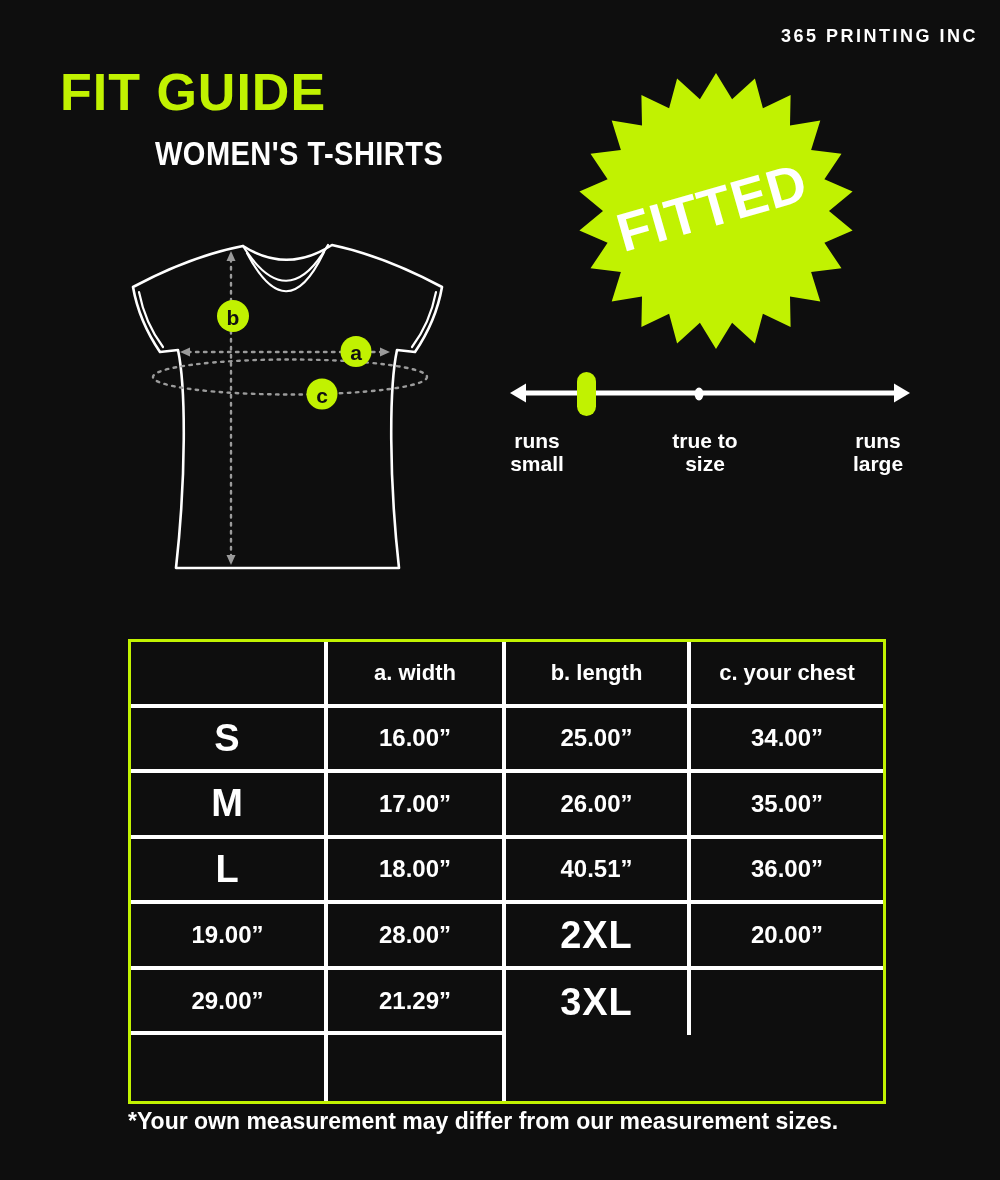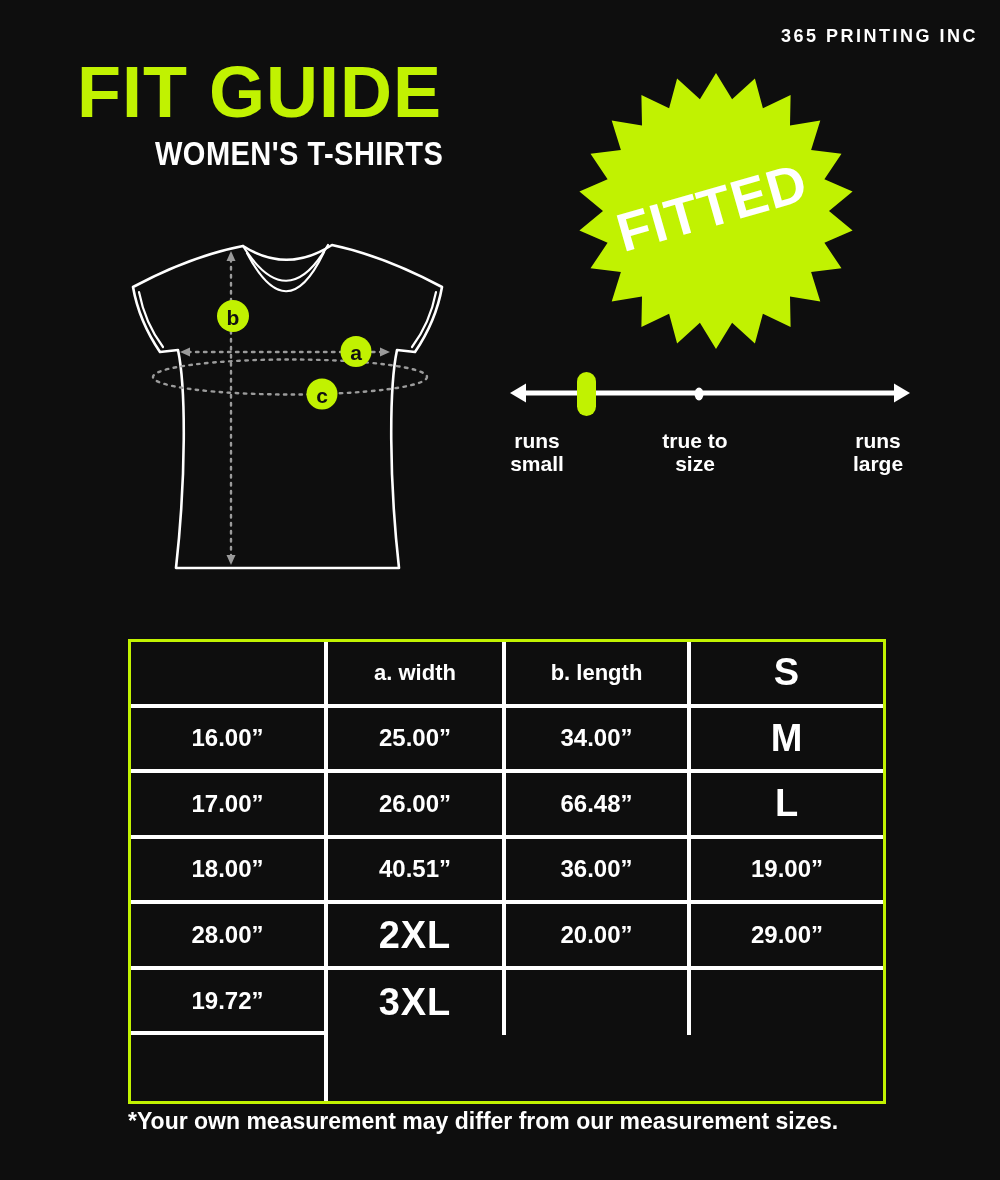--- a/index.html
+++ b/index.html
@@ -10,22 +10,22 @@
     background:var(--bg); overflow:hidden;
     font-family:"Liberation Sans", sans-serif; color:var(--ink);padding-left:12px;
   }
   
   .brand {
     position:absolute; top:26px; right:22px;
     font-size:18px; font-weight:700; letter-spacing:2.5px; color:var(--ink);
     white-space:nowrap;
   }
   .title {
-    position:absolute; left:77px; top:52px;
-    font-size:72px; line-height:80px; font-weight:700; letter-spacing:1px;
+    position:absolute; left:60px; top:52px;
+    font-size:52px; line-height:80px; font-weight:700; letter-spacing:1px;
     color:var(--accent); white-space:nowrap;
   }
   .subtitle {
     position:absolute; left:155px; top:134px;
     font-size:33px; line-height:40px; font-weight:700; letter-spacing:0.5px;
     transform:scaleX(0.88); transform-origin:left top; white-space:nowrap;
   }
   
   .badge { position:absolute; left:566px; top:61px; width:300px; height:300px; }
   .badge-poly { fill:var(--accent); }
@@ -48,21 +48,21 @@
   .scale { position:absolute; left:500px; top:370px; width:420px; height:115px; }
   .scale-svg { position:absolute; left:0; top:0; width:420px; height:60px; }
   .scale-shaft { stroke:#fff; stroke-width:5; }
   .scale-head { fill:#fff; }
   .scale-marker { fill:var(--accent); }
   .scale-dot { fill:#fff; }
   .scale-label {
     position:absolute; top:59px; width:140px; transform:translateX(-50%);
     text-align:center; font-size:21px; line-height:23px; font-weight:700; color:var(--ink);
   }
-  .lab-left { left:37px; } .lab-center { left:195px; } .lab-right { left:378px; }
+  .lab-left { left:37px; } .lab-center { left:205px; } .lab-right { left:378px; }
   
   .chart {
     position:absolute; left:128px; top:639px; width:758px; height:465px;
     border:3px solid var(--accent);
     display:grid; grid-template-columns:197px 178px 185px 1fr;
     grid-template-rows:repeat(7, 1fr);
   }
   .cell {
     display:flex; align-items:center; justify-content:center;
     border-right:4px solid #fff; border-bottom:4px solid #fff;
@@ -139,43 +139,44 @@
     <div class="scale-label lab-right">
       <div>runs</div>
       <div>large</div>
     </div>
   </div>
 
   <div class="chart">
     <div class="cell head"></div>
     <div class="cell head">a. width</div>
     <div class="cell head">b. length</div>
+    <div class="cell head">c. your chest</div>
 
     <div class="cell size">S</div>
     <div class="cell val">16.00”</div>
     <div class="cell val">25.00”</div>
     <div class="cell val">34.00”</div>
 
     <div class="cell size">M</div>
     <div class="cell val">17.00”</div>
     <div class="cell val">26.00”</div>
-    <div class="cell val">66.48”</div>
+    <div class="cell val">35.00”</div>
 
     <div class="cell size">L</div>
     <div class="cell val">18.00”</div>
     <div class="cell val">40.51”</div>
     <div class="cell val">36.00”</div>
 
     <div class="cell val">19.00”</div>
     <div class="cell val">28.00”</div>
 
     <div class="cell size">2XL</div>
     <div class="cell val">20.00”</div>
     <div class="cell val">29.00”</div>
-    <div class="cell val">19.72”</div>
+    <div class="cell val">21.29”</div>
 
     <div class="cell size">3XL</div>
     <div class="cell val"></div>
     <div class="cell val"></div>
     <div class="cell val"></div>
   </div>
 
   <div class="footnote">*Your own measurement may differ from our measurement sizes.</div>
 
 </div>

